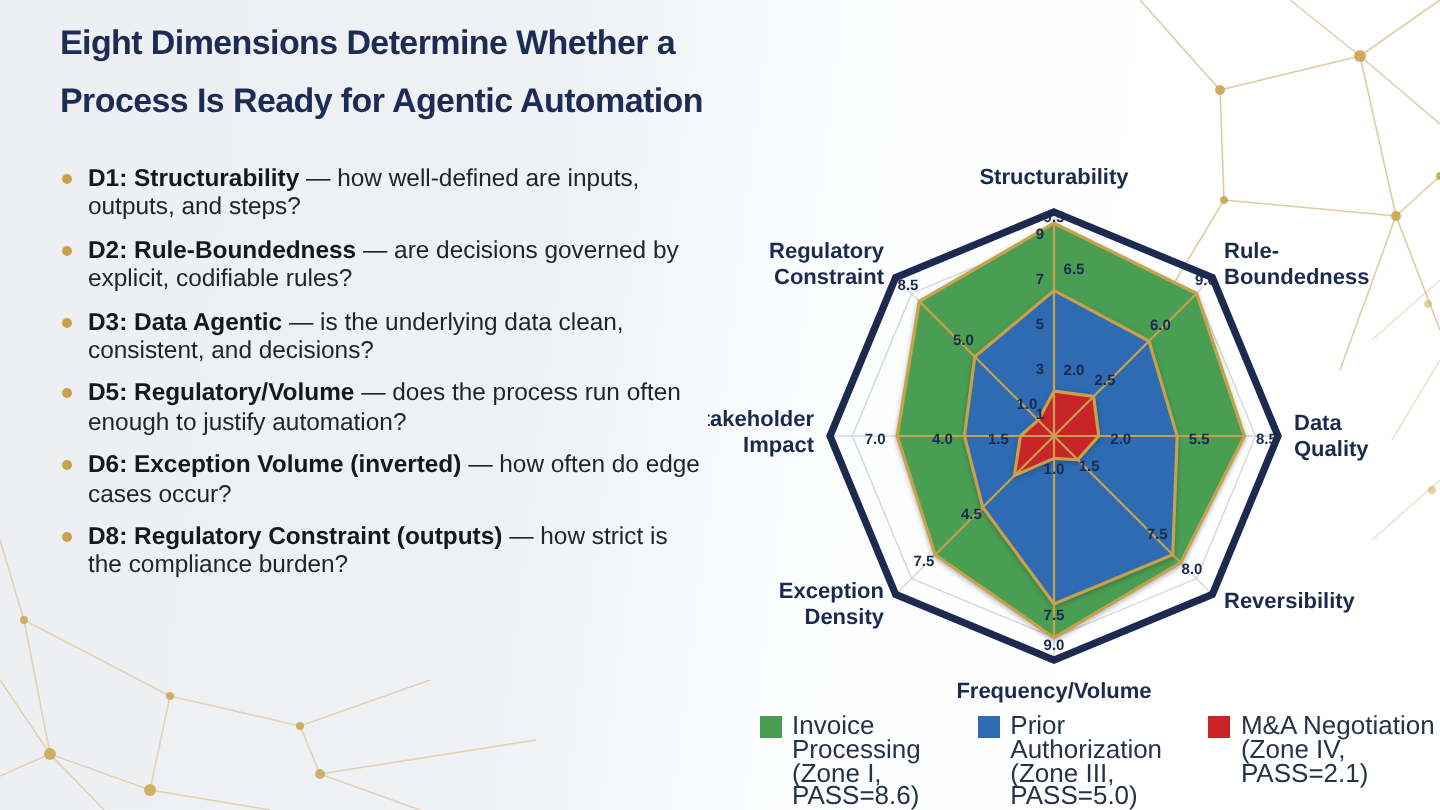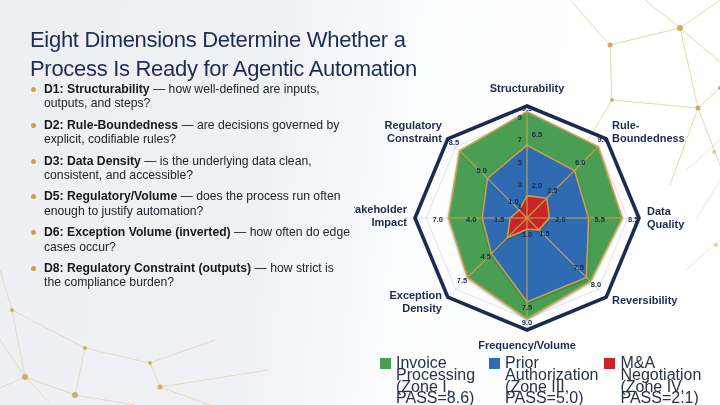--- a/index.html
+++ b/index.html
@@ -6,22 +6,22 @@
   body{width:720px;height:405px;font-family:"Liberation Sans",sans-serif;}
   .slide{
     position:relative;width:720px;height:405px;overflow:hidden;
     background:linear-gradient(97deg,#edeff3 0%,#eff1f4 38%,#fbfcfd 55%,#ffffff 75%);
   }
   .decor{position:absolute;pointer-events:none;}
   .decor-tr{top:0;right:0;}
   .decor-bl{bottom:0;left:0;}
   .decor-rm{top:140px;right:0;}
   .title{
-    position:absolute;top:25px;left:30px;width:620px;
-    font-size:22px;line-height:29px;font-weight:normal;letter-spacing:-0.3px;
+    position:absolute;top:7px;left:30px;width:620px;
+    font-size:17px;line-height:29px;font-weight:bold;letter-spacing:-0.3px;
     color:#1c2c55;
   }
   .dims{
     position:absolute;top:82px;left:30px;width:322px;
     list-style:none;margin:0;padding:0;
     font-size:12.2px;line-height:14.4px;color:#20242e;
   }
   .dims li{position:relative;padding-left:14px;margin-bottom:7px;}
   .dims li::before{
     content:"";position:absolute;left:1px;top:5px;width:5px;height:5px;
@@ -34,21 +34,21 @@
   .grid-spoke{stroke:#d3d6db;stroke-width:0.7;}
   .gold-spoke{stroke:#c8a24b;stroke-width:1.1;}
   .series-poly{stroke:#c8a24b;stroke-width:1.6;stroke-linejoin:round;
     filter:drop-shadow(0 1px 1.2px rgba(25,35,60,.35));}
   .outer-octagon{fill:none;stroke:#1b2a4e;stroke-width:3.6;}
   .rl{font-size:7.5px;font-weight:bold;fill:#1b2a4e;}
   .dl{font-size:7.5px;font-weight:bold;fill:#1b2a4e;}
   .at{font-size:11px;font-weight:bold;fill:#1b2a4e;}
   .legend{
     position:absolute;left:380px;top:357px;display:flex;gap:0;
-    font-size:16px;line-height:11.8px;color:#273248;
+    font-size:13px;line-height:11.8px;color:#273248;
   }
   .legend-item{display:flex;align-items:flex-start;}
   .swatch{width:11px;height:11px;margin:1px 5px 0 0;flex:0 0 auto;}
 </style>
 </head>
 <body>
 
 <div class="slide">
 
   <svg class="decor decor-tr" width="150" height="185" viewBox="0 0 150 185">
@@ -115,21 +115,21 @@
   </svg>
 
   <div class="title">
     <span>Eight Dimensions Determine Whether a</span><br>
     <span>Process Is Ready for Agentic Automation</span>
   </div>
 
   <ul class="dims">
     <li><b>D1: Structurability</b><span> — how well-defined are inputs, outputs, and steps?</span></li>
     <li><b>D2: Rule-Boundedness</b><span> — are decisions governed by explicit, codifiable rules?</span></li>
-    <li><b>D3: Data Density</b><span> — is the underlying data clean, consistent, and accessible?</span></li>
+    <li><b>D3: Data Agentic</b><span> — is the underlying data clean, consistent, and decisions?</span></li>
     <li><b>D5: Regulatory/Volume</b><span> — does the process run often enough to justify automation?</span></li>
     <li><b>D6: Exception Volume (inverted)</b><span> — how often do edge cases occur?</span></li>
     <li><b>D8: Regulatory Constraint (outputs)</b><span> — how strict is the compliance burden?</span></li>
   </ul>
 
   <svg id="radar" width="352" height="288" viewBox="0 0 352 288">
       <polygon points="173,132.8 180.91959594928935,136.08040405071068 184.2,144 180.91959594928935,151.91959594928932 173,155.2 165.08040405071068,151.91959594928935 161.8,144 165.08040405071065,136.08040405071068" class="grid-ring"></polygon>
       <polygon points="173,110.4 196.758787847868,120.24121215213201 206.6,144 196.758787847868,167.75878784786798 173,177.6 149.24121215213202,167.758787847868 139.4,144 149.241212152132,120.24121215213201" class="grid-ring"></polygon>
       <polygon points="173,88 212.59797974644667,104.40202025355335 229,144 212.59797974644667,183.59797974644664 173,200 133.40202025355336,183.59797974644667 117,144 133.40202025355333,104.40202025355335" class="grid-ring"></polygon>
       <polygon points="173,65.60000000000001 228.43717164502533,88.56282835497468 251.39999999999998,144 228.43717164502533,199.43717164502533 173,222.39999999999998 117.56282835497468,199.43717164502533 94.60000000000001,144 117.56282835497467,88.56282835497468" class="grid-ring"></polygon>

